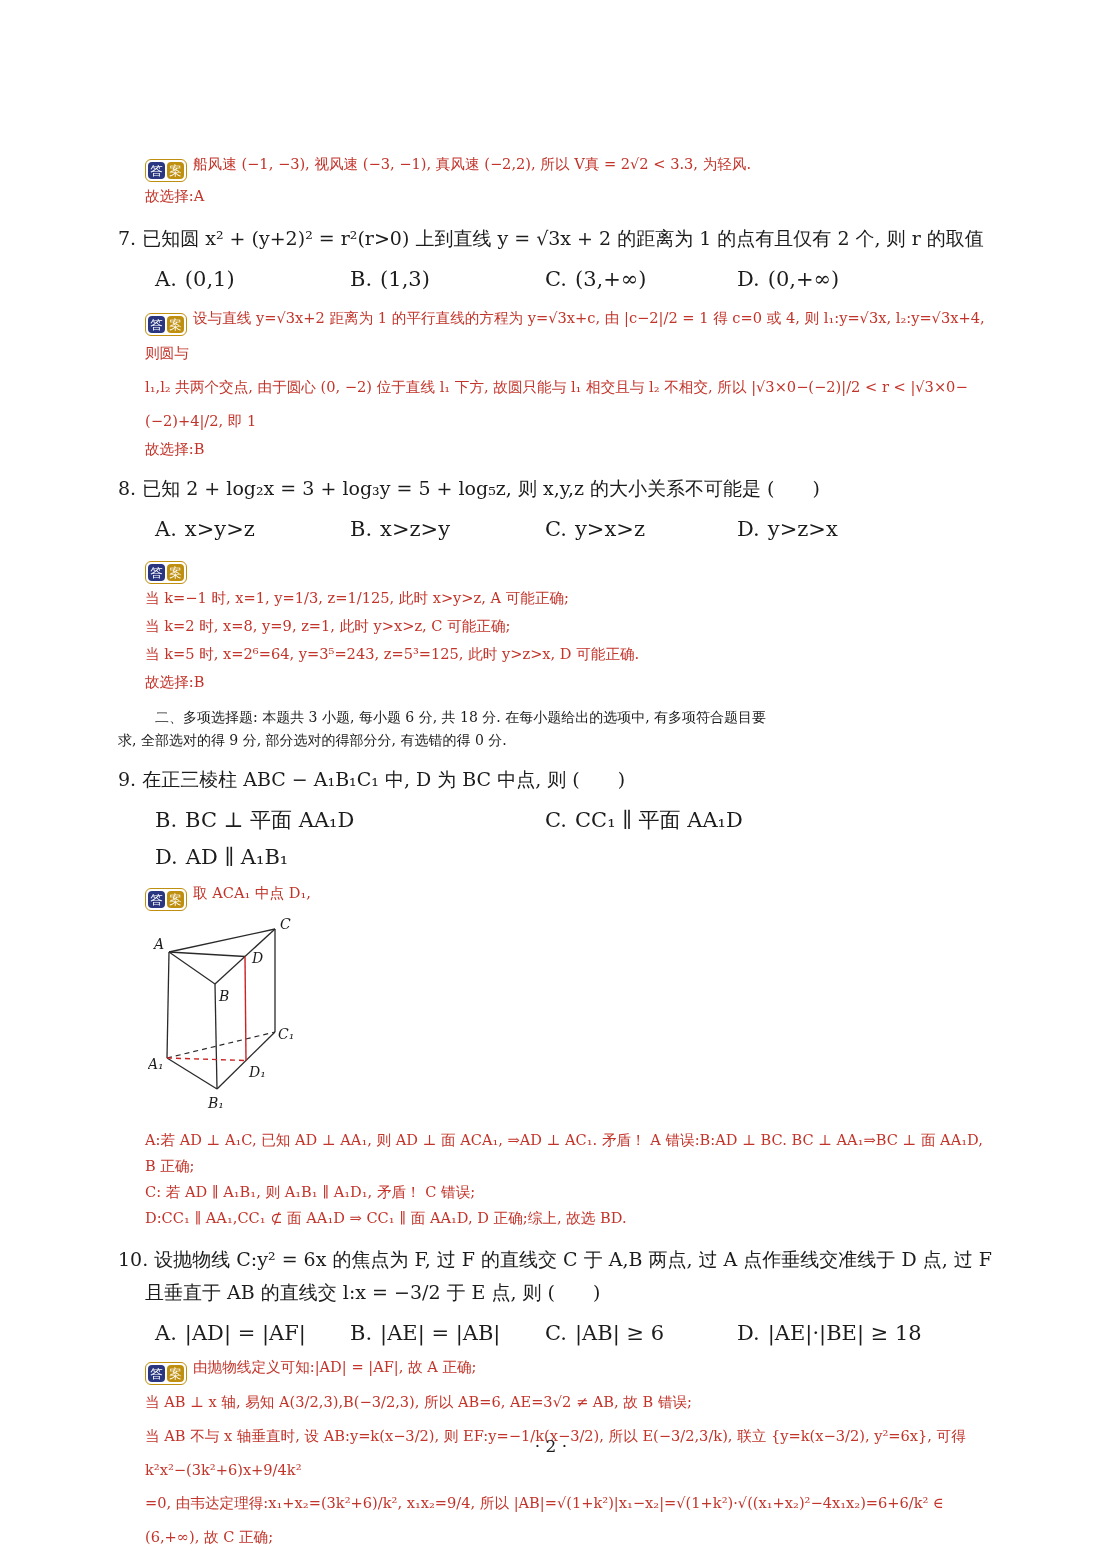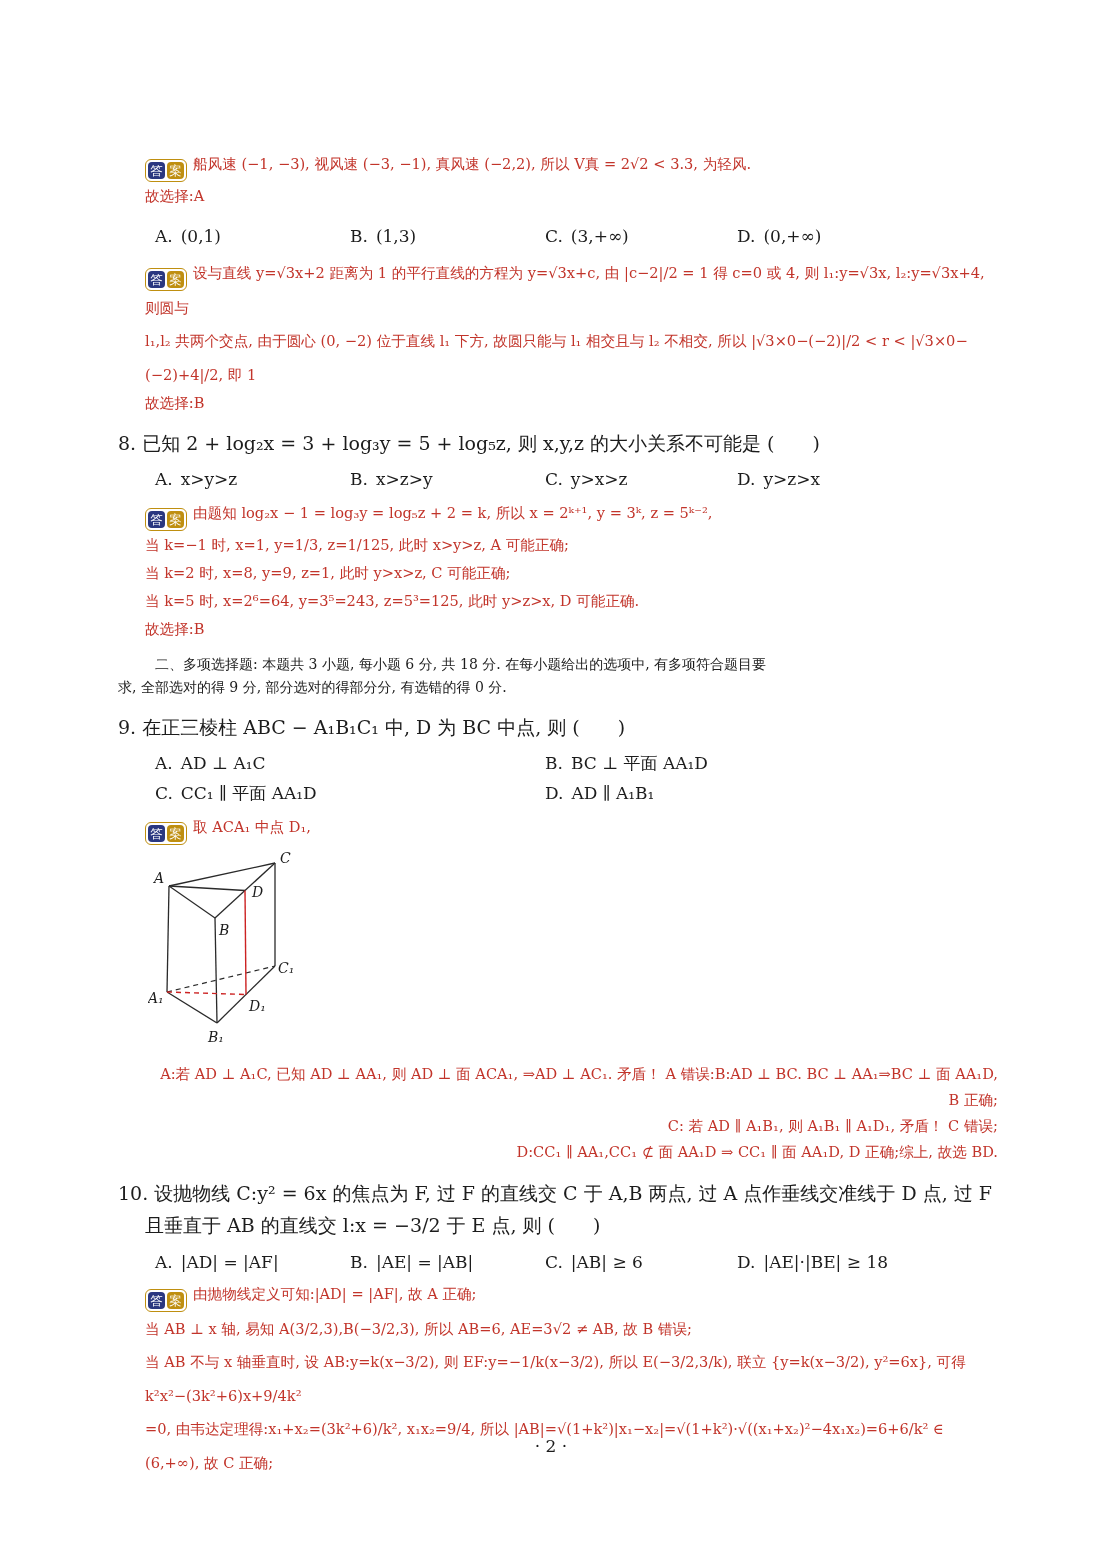--- a/index.html
+++ b/index.html
@@ -9,29 +9,29 @@
     overflow:hidden;
   }
   .content{position:absolute;left:118px;top:146px;width:880px;}
   
   .q-line{margin:0;font-size:19px;line-height:1.72;}
   .q-cont{padding-left:27px;}
   .sec-head{margin:10px 0 0 0;font-size:14px;line-height:1.62;}
   .sec-head .ind{display:inline-block;width:37px;}
   .question{margin-top:12px;}
   
-  .opts{display:grid;margin:6px 0 4px 37px;font-size:17px;line-height:1.75;}
+  .opts{display:grid;margin:6px 0 4px 37px;font-size:21px;line-height:1.75;}
   .opts4{grid-template-columns:195px 195px 192px auto;}
   .opts2{grid-template-columns:390px auto;}
   .opt .lbl{margin-right:8px;}
   
   .ansblock{margin:4px 0 0 27px;color:#c2342a;}
   .ans-line{margin:0;font-size:14.6px;line-height:1.92;}
   .ans-tall .ans-line{line-height:2.3;}
-  .expl .ans-line{line-height:1.78;text-align:right;}
+  .expl .ans-line{line-height:1.78;}
   
   .badge{
     display:inline-flex;align-items:center;gap:2px;background:#fff;
     border:1.5px solid #bf8f10;border-radius:6px;padding:2px;
     margin-right:6px;vertical-align:-6px;
   }
   .badge .bd{
     width:17px;height:17px;border-radius:4px;color:#ffffff;
     font-size:12.5px;line-height:17px;text-align:center;
     font-family:"DejaVu Sans","Liberation Sans",sans-serif;
@@ -54,20 +54,21 @@
 
   <section class="ansblock">
     <p class="ans-line"><span class="badge">
           <span class="bd bd-l">答</span>
           <span class="bd bd-r">案</span>
         </span><span>船风速 (−1, −3), 视风速 (−3, −1), 真风速 (−2,2), 所以 V真 = 2√2 &lt; 3.3, 为轻风.</span></p>
     <p class="ans-line">故选择:A</p>
   </section>
 
   <section class="question">
+    <p class="q-line"><span>7.</span> <span>已知圆 x² + (y+2)² = r²(r&gt;0) 上到直线 y = √3x + 2 的距离为 1 的点有且仅有 2 个, 则 r 的取值</span></p>
     <div class="opts opts4">
       <span class="opt"><span class="lbl">A.</span><span>(0,1)</span></span>
       <span class="opt"><span class="lbl">B.</span><span>(1,3)</span></span>
       <span class="opt"><span class="lbl">C.</span><span>(3,+∞)</span></span>
       <span class="opt"><span class="lbl">D.</span><span>(0,+∞)</span></span>
     </div>
     <div class="ansblock ans-tall">
       <p class="ans-line"><span class="badge">
             <span class="bd bd-l">答</span>
             <span class="bd bd-r">案</span>
@@ -82,34 +83,33 @@
     <div class="opts opts4">
       <span class="opt"><span class="lbl">A.</span><span>x&gt;y&gt;z</span></span>
       <span class="opt"><span class="lbl">B.</span><span>x&gt;z&gt;y</span></span>
       <span class="opt"><span class="lbl">C.</span><span>y&gt;x&gt;z</span></span>
       <span class="opt"><span class="lbl">D.</span><span>y&gt;z&gt;x</span></span>
     </div>
     <div class="ansblock">
       <p class="ans-line"><span class="badge">
             <span class="bd bd-l">答</span>
             <span class="bd bd-r">案</span>
-          </span><span>由题知 log₂x − 1 = log₃y = log₅z + 2 = k, 所以 x = 2ᵏ⁺¹, y = 3ᵏ, z = 5ᵏ⁻²,</span></p>
+          </span></p>
       <p class="ans-line">当 k=−1 时, x=1, y=1/3, z=1/125, 此时 x&gt;y&gt;z, A 可能正确;</p>
       <p class="ans-line">当 k=2 时, x=8, y=9, z=1, 此时 y&gt;x&gt;z, C 可能正确;</p>
       <p class="ans-line">当 k=5 时, x=2⁶=64, y=3⁵=243, z=5³=125, 此时 y&gt;z&gt;x, D 可能正确.</p>
       <p class="ans-line">故选择:B</p>
     </div>
   </section>
 
   <p class="sec-head"><span class="ind"></span><span>二、多项选择题: 本题共 3 小题, 每小题 6 分, 共 18 分. 在每小题给出的选项中, 有多项符合题目要</span><br><span>求, 全部选对的得 9 分, 部分选对的得部分分, 有选错的得 0 分.</span></p>
 
   <section class="question">
     <p class="q-line"><span>9.</span> <span>在正三棱柱 ABC − A₁B₁C₁ 中, D 为 BC 中点, 则 (　　)</span></p>
     <div class="opts opts2">
-      <span class="opt"><span class="lbl">A.</span><span>AD ⊥ A₁C</span></span>
       <span class="opt"><span class="lbl">B.</span><span>BC ⊥ 平面 AA₁D</span></span>
       <span class="opt"><span class="lbl">C.</span><span>CC₁ ∥ 平面 AA₁D</span></span>
       <span class="opt"><span class="lbl">D.</span><span>AD ∥ A₁B₁</span></span>
     </div>
     <div class="ansblock">
       <p class="ans-line"><span class="badge">
             <span class="bd bd-l">答</span>
             <span class="bd bd-r">案</span>
           </span><span>取 ACA₁ 中点 D₁,</span></p>
     </div>

